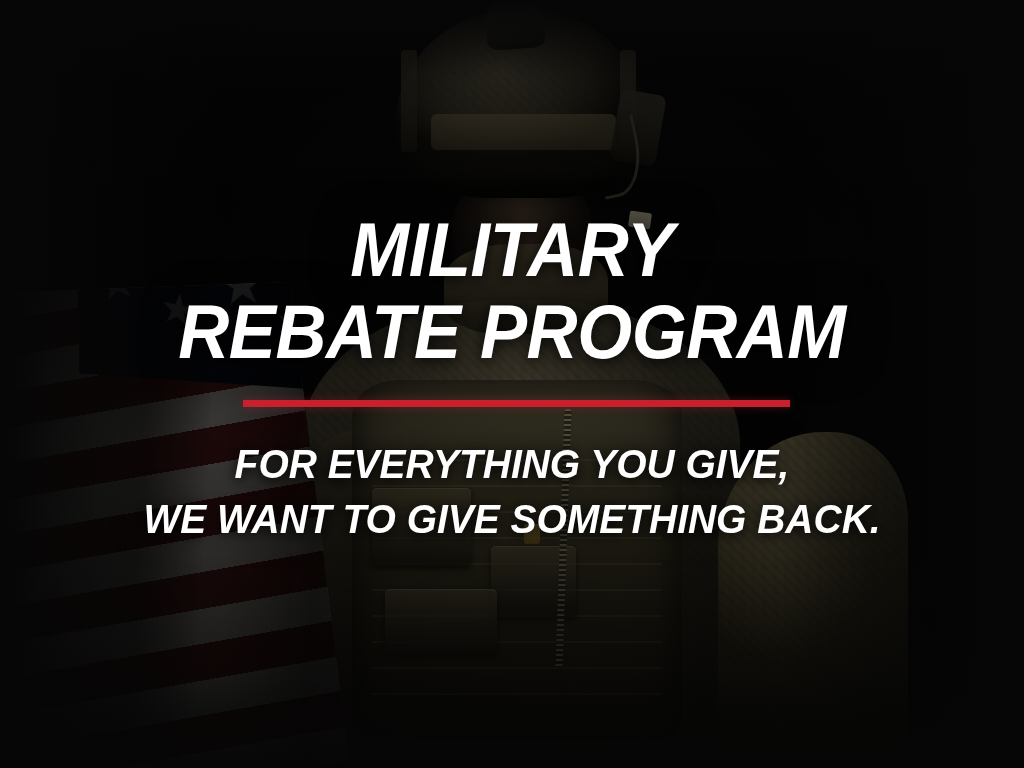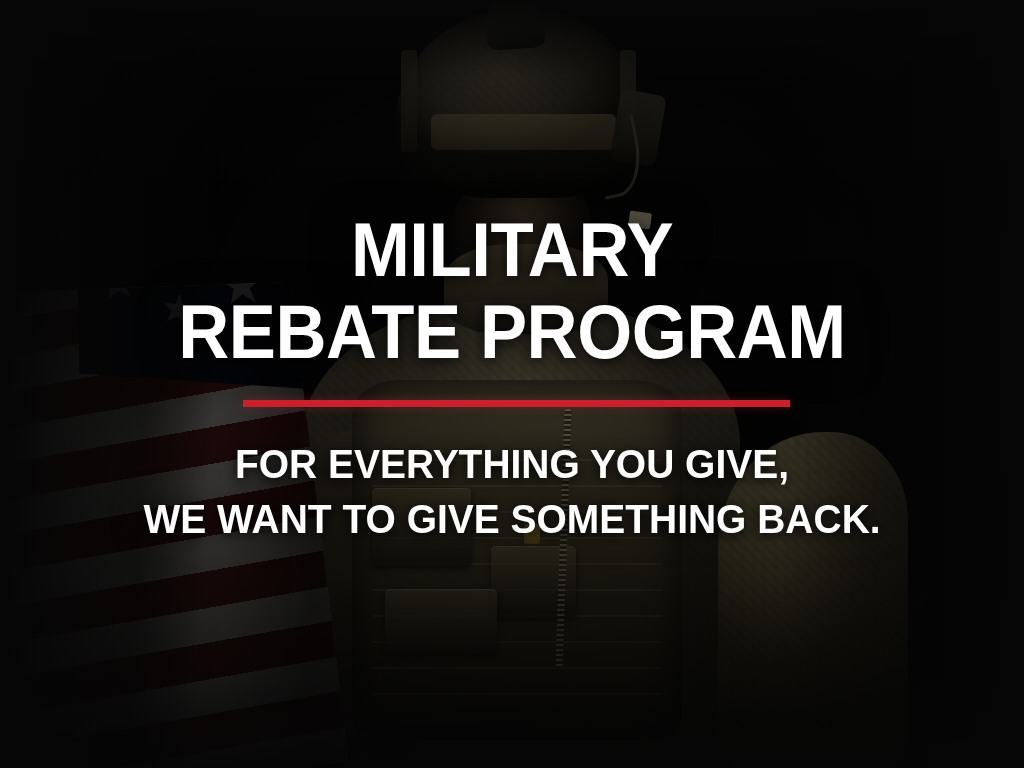--- a/index.html
+++ b/index.html
@@ -11,20 +11,21 @@
     background:#050505;
     font-family:"Liberation Sans", sans-serif;
   }
 
   
   #promo-banner{
     position:relative;
     width:1024px; height:768px;
     background:#4d7c0f;
     overflow:hidden;
+    font-style:italic;
   }
 
   
   #photo-layer{
     position:absolute; inset:0;
     overflow:hidden;
     background:#060606;
   }
 
   

